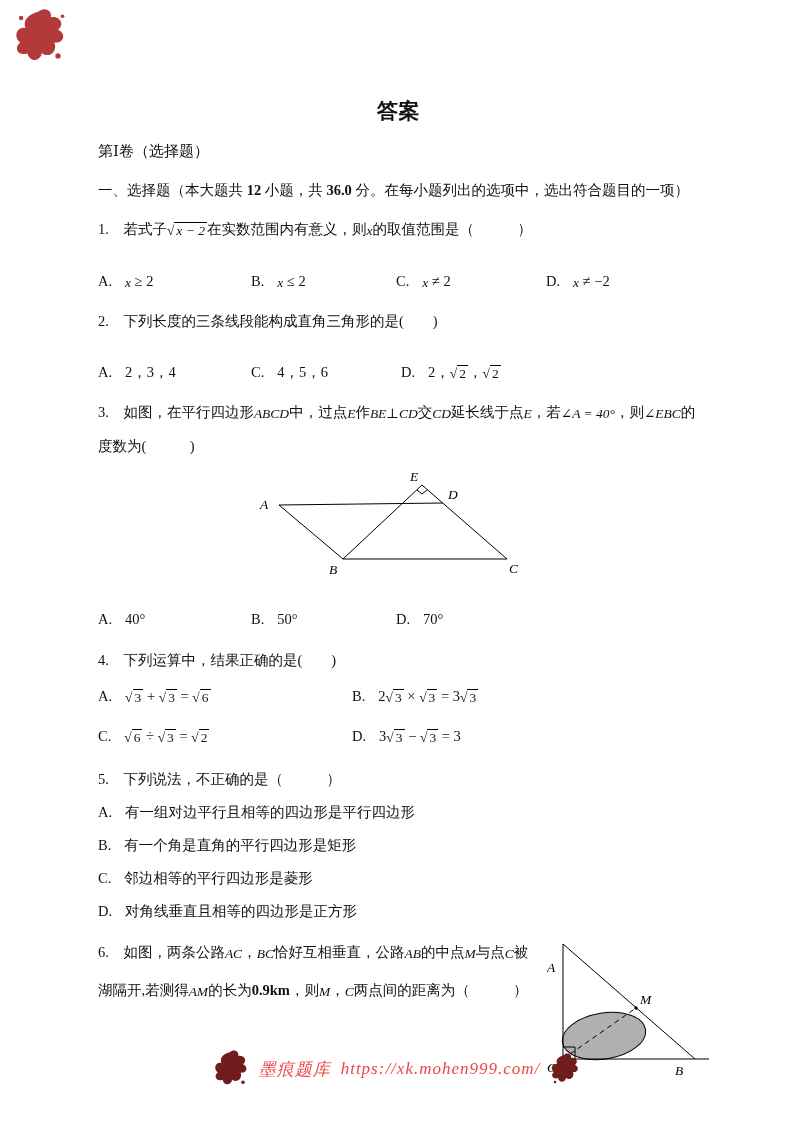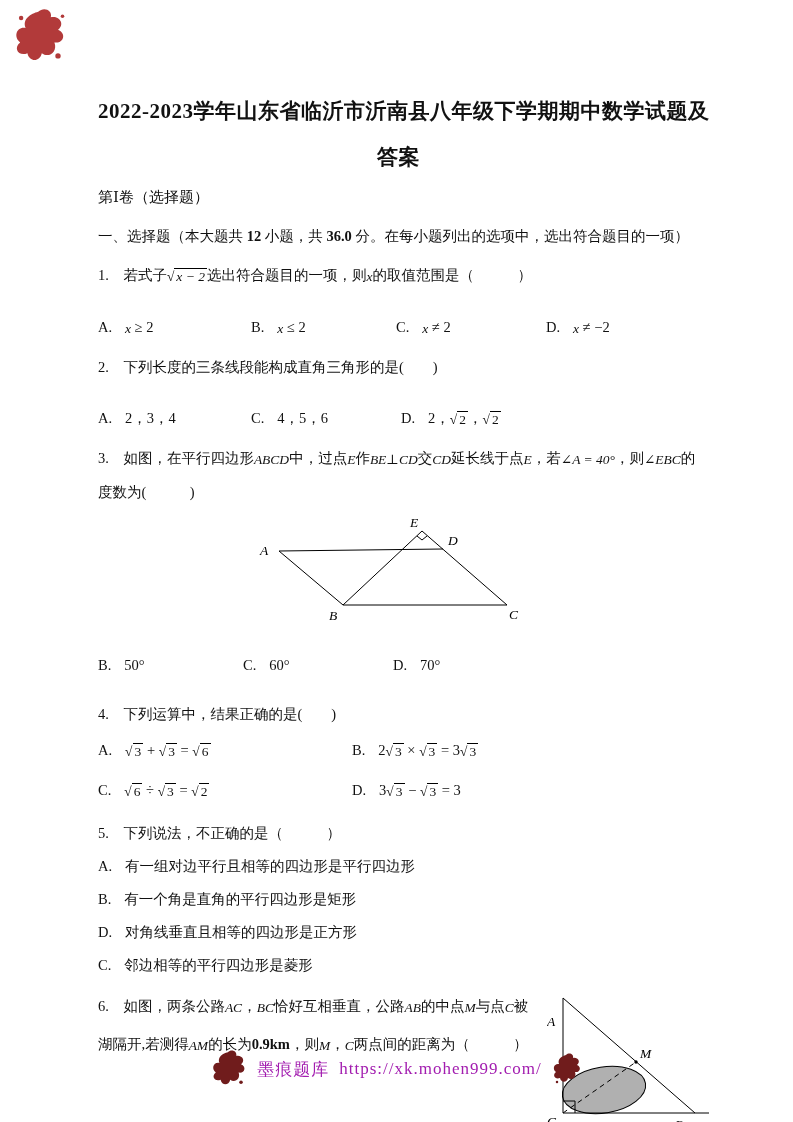--- a/index.html
+++ b/index.html
@@ -5,64 +5,63 @@
   *{box-sizing:border-box;}
   html,body{margin:0;padding:0;}
   body{width:793px;height:1122px;background:#ffffff;position:relative;overflow:hidden;
        font-family:"Liberation Serif","DejaVu Serif",serif;color:#111;font-size:14.5px;}
   .inktop{position:absolute;left:13px;top:6px;width:54px;height:62px;}
   .content{position:absolute;left:98px;top:88px;width:601px;}
   .title{font-size:21px;font-weight:bold;text-align:center;line-height:46px;letter-spacing:.5px;}
   .title div{white-space:nowrap;}
   .section{font-size:15px;line-height:34px;text-align:left;}
   .line{line-height:33px;white-space:nowrap;}
-  .mt6{margin-top:6px;} .mt8{margin-top:16px;}
+  .mt6{margin-top:6px;} .mt8{margin-top:8px;}
   .b{font-weight:bold;}
   .mv{font-style:italic;font-size:13.5px;vertical-align:-1px;}
   .sr{white-space:nowrap;font-size:13.5px;vertical-align:-1px;}
   .sr .rad{border-top:1px solid #000;padding:0 2px;}
   .sr .rad.it{font-style:italic;}
   .optrow{display:flex;line-height:33px;margin-top:18px;white-space:nowrap;gap:22px;}
   .opt .ol{margin-right:13px;}
   .w1{width:131px;} .w2{width:123px;} .w3{width:128px;}
   .q4row{display:flex;line-height:38px;white-space:nowrap;}
   .q4col{width:254px;}
   .fig3wrap{margin:6px 0 2px 128px;}
   .q6{position:relative;margin-top:8px;}
   .q6 .figwrap{position:absolute;right:-48px;top:-10px;width:200px;height:160px;}
   svg text{font-family:"Liberation Serif","DejaVu Serif",serif;}
   .footer{position:absolute;left:0;right:0;top:1048px;display:flex;align-items:center;justify-content:center;gap:10px;}
-  .footer .ftext{font-size:17px;color:#a21caf;letter-spacing:1px;}
+  .footer .ftext{font-size:17px;color:#ef4444;letter-spacing:1px;font-style:italic;}
   .inksm{width:36px;height:42px;}
 </style>
 </head>
 <body>
 
 <div class="inktop">
   <svg viewBox="0 0 60 68" width="54" height="62">
     <path fill="#b23a3a" d="M28,6 C34,0 44,4 42,12 C52,10 58,20 50,26 C60,30 56,42 46,40 C50,50 40,58 32,52 C30,62 18,62 16,52 C6,56 0,46 8,40 C0,34 4,22 14,24 C10,14 20,8 28,6 Z"></path>
     <circle cx="50" cy="55" r="3" fill="#b23a3a"></circle>
     <circle cx="9" cy="13" r="2.5" fill="#b23a3a"></circle>
     <circle cx="55" cy="11" r="2" fill="#b23a3a"></circle>
   </svg>
 </div>
 
 <div class="content">
 
   <div class="title">
-    <div>2022-2023学年山东省临沂市沂南县八年级下学期期中数学试题及</div>
     <div>答案</div>
   </div>
 
   <div class="section">第Ⅰ卷（选择题）</div>
 
   <div class="line mt6"><span>一、选择题（本大题共 </span><span class="b">12</span><span> 小题，共 </span><span class="b">36.0</span><span> 分。在每小题列出的选项中，选出符合题目的一项）</span></div>
 
   <div>
-    <div class="line mt6"><span>1.　若式子</span><span class="sr"><span class="rsign">√</span><span class="rad it">x − 2</span></span><span>选出符合题目的一项，则</span><span class="mv">x</span><span>的取值范围是（　　　）</span></div>
+    <div class="line mt6"><span>1.　若式子</span><span class="sr"><span class="rsign">√</span><span class="rad it">x − 2</span></span><span>在实数范围内有意义，则</span><span class="mv">x</span><span>的取值范围是（　　　）</span></div>
     <div class="optrow">
       <div class="opt w1"><span class="ol">A.</span><span><span class="mv">x</span><span> ≥ 2</span></span></div>
       <div class="opt w2"><span class="ol">B.</span><span><span class="mv">x</span><span> ≤ 2</span></span></div>
       <div class="opt w3"><span class="ol">C.</span><span><span class="mv">x</span><span> ≠ 2</span></span></div>
       <div class="opt"><span class="ol">D.</span><span><span class="mv">x</span><span> ≠ −2</span></span></div>
     </div>
   </div>
 
   <div>
     <div class="line mt6">2.　下列长度的三条线段能构成直角三角形的是(　　)</div>
@@ -91,44 +90,44 @@
           <text x="184" y="12">E</text>
           <text x="222" y="30">D</text>
           <text x="34" y="40">A</text>
           <text x="103" y="105">B</text>
           <text x="283" y="104">C</text>
         </g>
       </svg>
     </div>
 
     <div class="optrow mt6">
+      <div class="opt w1"><span class="ol">A.</span><span>40°</span></div>
       <div class="opt w2"><span class="ol">B.</span><span>50°</span></div>
-      <div class="opt w3"><span class="ol">C.</span><span>60°</span></div>
       <div class="opt"><span class="ol">D.</span><span>70°</span></div>
     </div>
   </div>
 
   <div>
     <div class="line mt8">4.　下列运算中，结果正确的是(　　)</div>
     <div class="q4row">
       <div class="q4col"><span class="ol" style="margin-right:13px">A.</span><span class="sr"><span>√</span><span class="rad">3</span></span><span> + </span><span class="sr"><span>√</span><span class="rad">3</span></span><span> = </span><span class="sr"><span>√</span><span class="rad">6</span></span></div>
       <div><span class="ol" style="margin-right:13px">B.</span><span>2</span><span class="sr"><span>√</span><span class="rad">3</span></span><span> × </span><span class="sr"><span>√</span><span class="rad">3</span></span><span> = 3</span><span class="sr"><span>√</span><span class="rad">3</span></span></div>
     </div>
     <div class="q4row">
       <div class="q4col"><span class="ol" style="margin-right:13px">C.</span><span class="sr"><span>√</span><span class="rad">6</span></span><span> ÷ </span><span class="sr"><span>√</span><span class="rad">3</span></span><span> = </span><span class="sr"><span>√</span><span class="rad">2</span></span></div>
       <div><span class="ol" style="margin-right:13px">D.</span><span>3</span><span class="sr"><span>√</span><span class="rad">3</span></span><span> − </span><span class="sr"><span>√</span><span class="rad">3</span></span><span> = 3</span></div>
     </div>
   </div>
 
   <div>
     <div class="line mt6">5.　下列说法，不正确的是（　　　）</div>
     <div class="line"><span class="ol" style="margin-right:13px">A.</span><span>有一组对边平行且相等的四边形是平行四边形</span></div>
     <div class="line"><span class="ol" style="margin-right:13px">B.</span><span>有一个角是直角的平行四边形是矩形</span></div>
+    <div class="line"><span class="ol" style="margin-right:13px">C.</span><span>邻边相等的平行四边形是菱形</span></div>
     <div class="line"><span class="ol" style="margin-right:13px">D.</span><span>对角线垂直且相等的四边形是正方形</span></div>
-    <div class="line"><span class="ol" style="margin-right:13px">C.</span><span>邻边相等的平行四边形是菱形</span></div>
   </div>
 
   <div class="q6">
     <div class="figwrap">
       <svg width="200" height="160" viewBox="0 0 200 160">
         <ellipse cx="57" cy="110" rx="42" ry="23" fill="#b0b0b0" stroke="#000" stroke-width="1" transform="rotate(-9 57 110)"></ellipse>
         <g stroke="#000" stroke-width="1" fill="none">
           <path d="M16,18 L16,133"></path>
           <path d="M16,133 L162,133"></path>
           <path d="M16,18 L148,133"></path>

